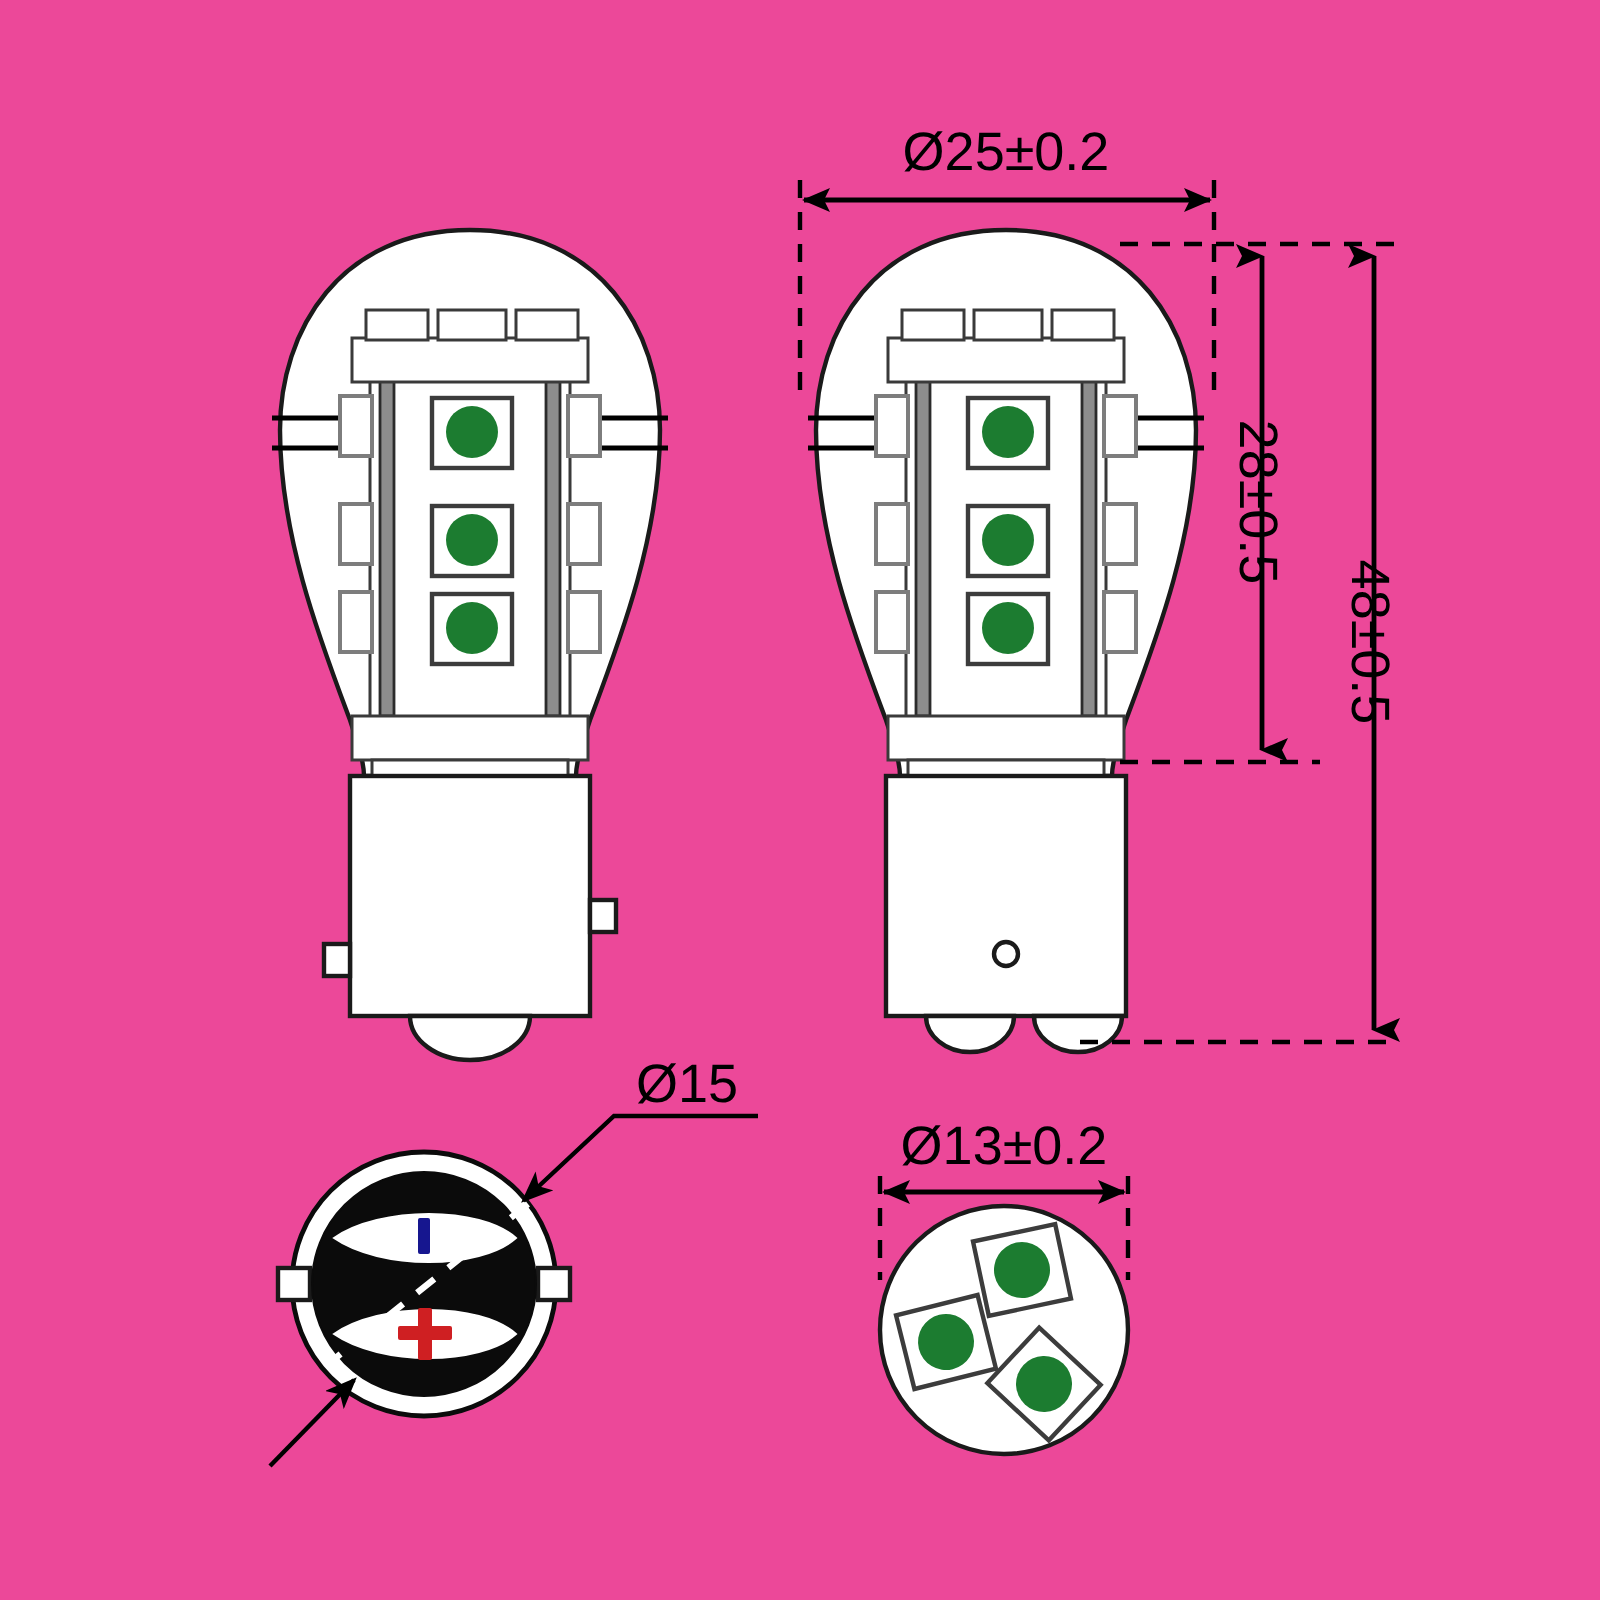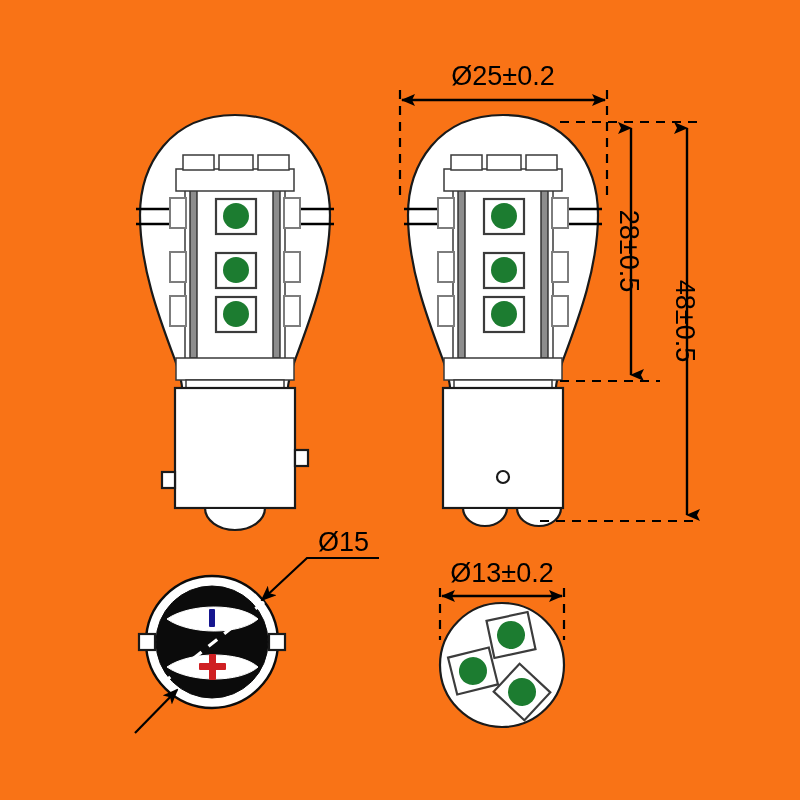--- a/index.html
+++ b/index.html
@@ -11,21 +11,21 @@
   body {
     width: 800px;
     height: 800px;
     overflow: hidden;
     font-family: "Liberation Sans", sans-serif;
   }
   #canvas-root {
     position: relative;
     width: 800px;
     height: 800px;
-    background: #f97316;
+    background: #ec4899;
   }
   svg#drawing {
     display: block;
     width: 800px;
     height: 800px;
   }
   .dim-text {
     font-family: "Liberation Sans", sans-serif;
     font-size: 27px;
     fill: #000000;

